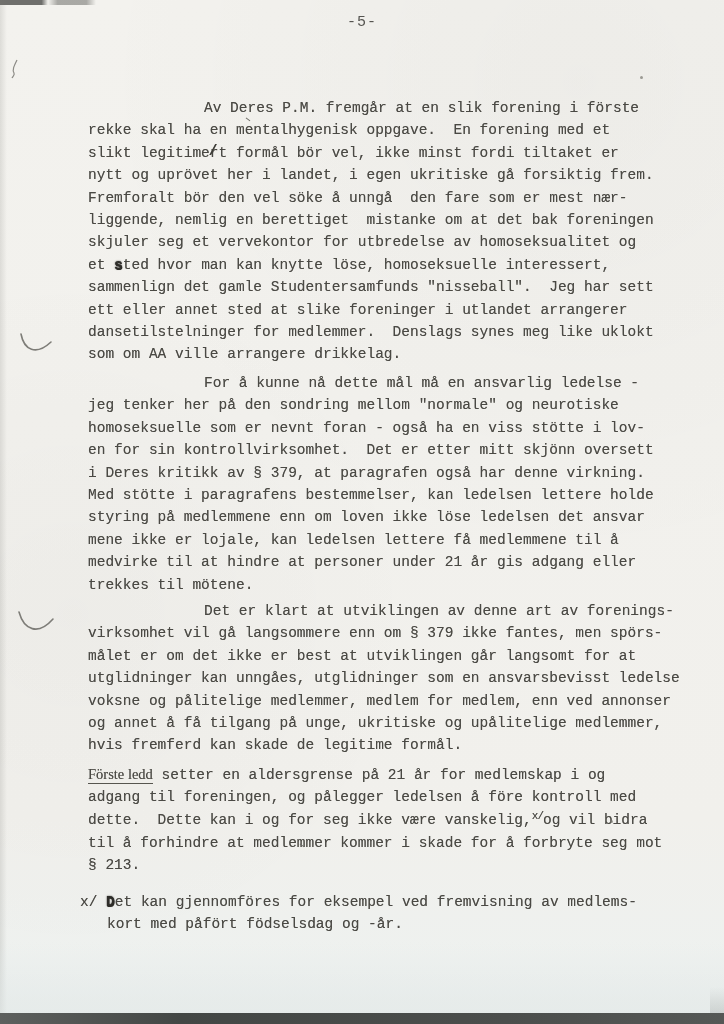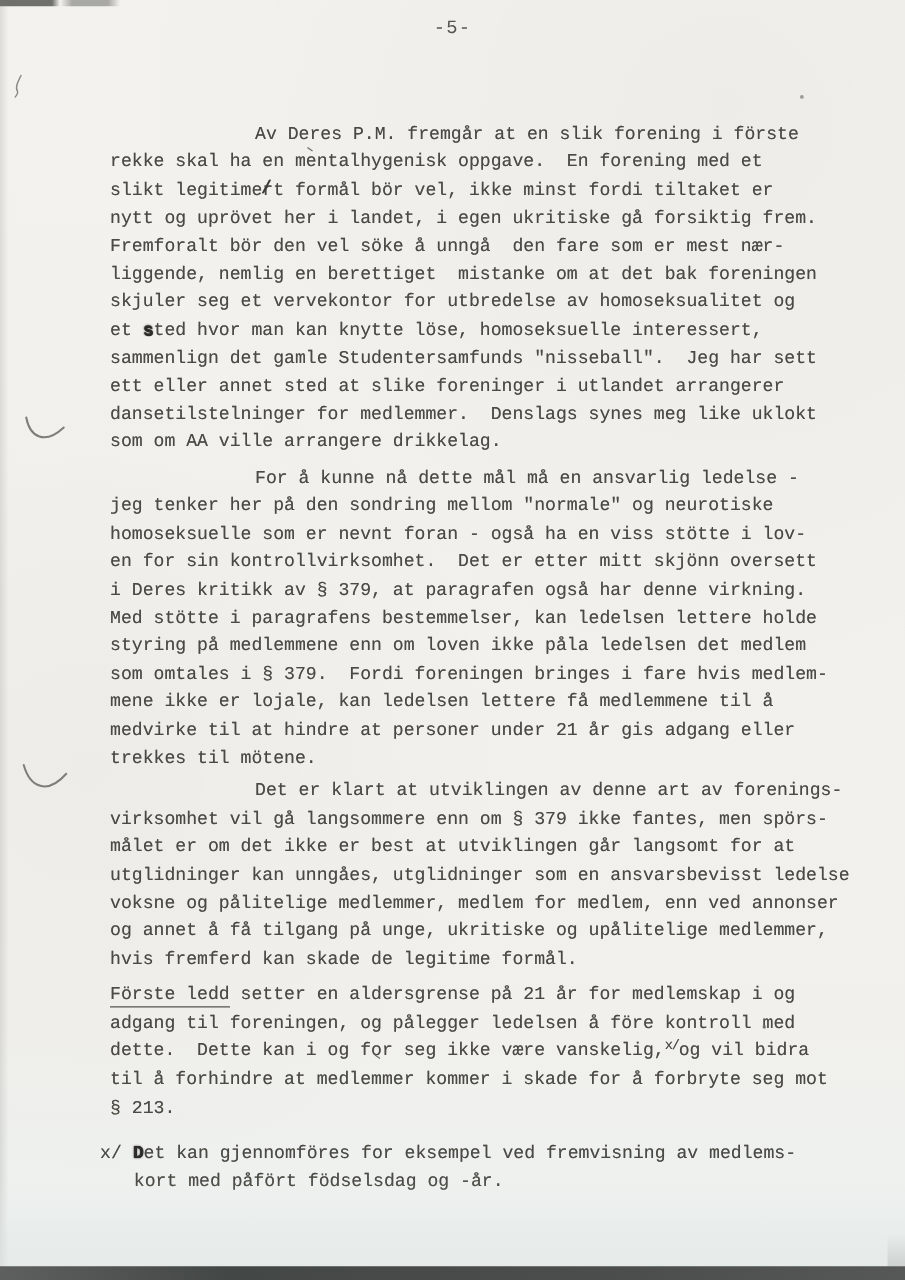--- a/index.html
+++ b/index.html
@@ -39,21 +39,21 @@
   }
   .line{white-space:pre;}
   .line.indent{padding-left:116px;}
   .block{margin:0;}
   .block-1{margin-top:6px;}
   .block-2{margin-top:4px;}
   .block-3{margin-top:6px;}
   .block-4{margin-top:14px;margin-left:-8px;}
   .block-4 .line.indent2{padding-left:27px;}
 
-  .seg-underline{border-bottom:1.4px solid #56554f;padding-bottom:1px;}
+  .seg-underline{border-bottom:1.4px solid #56554f;padding-bottom:1px;font-family:Liberation Serif, serif;}
   .seg-overslash{position:relative;display:inline-block;}
   .seg-overslash .ov{position:absolute;left:-1px;top:-2px;font-weight:bold;color:#3c3b36;}
   .seg-blot{font-weight:bold;color:#2e2d29;text-shadow:0 0 1.6px #2e2d29,0.5px 0.5px 0.5px #2e2d29;}
   .seg-sup{display:inline-block;font-size:11px;transform:translateY(-5px);letter-spacing:-1px;}
 
   .mark{position:absolute;pointer-events:none;}
   .caret{position:absolute;width:7px;height:5px;border-left:1.3px solid #6e6d68;
     transform:rotate(-55deg);pointer-events:none;}
   .dot{position:absolute;width:3px;height:3px;border-radius:50%;background:#77766f;opacity:.7;}
 </style>
@@ -82,22 +82,21 @@
         <div class="line"><span>dansetilstelninger for medlemmer.  Denslags synes meg like uklokt</span></div>
         <div class="line"><span>som om AA ville arrangere drikkelag.</span></div>
       </div>
       <div class="block block-1">
         <div class="line indent"><span>For å kunne nå dette mål må en ansvarlig ledelse -</span></div>
         <div class="line"><span>jeg tenker her på den sondring mellom "normale" og neurotiske</span></div>
         <div class="line"><span>homoseksuelle som er nevnt foran - også ha en viss stötte i lov-</span></div>
         <div class="line"><span>en for sin kontrollvirksomhet.  Det er etter mitt skjönn oversett</span></div>
         <div class="line"><span>i Deres kritikk av § 379, at paragrafen også har denne virkning.</span></div>
         <div class="line"><span>Med stötte i paragrafens bestemmelser, kan ledelsen lettere holde</span></div>
-        <div class="line"><span>styring på medlemmene enn om loven ikke påla ledelsen det medlem</span></div>
-        <div class="line"><span>som omtales i § 379.  Fordi foreningen bringes i fare hvis medlem-</span></div>
+        <div class="line"><span>styring på medlemmene enn om loven ikke löse ledelsen det ansvar</span></div>
         <div class="line"><span>mene ikke er lojale, kan ledelsen lettere få medlemmene til å</span></div>
         <div class="line"><span>medvirke til at hindre at personer under 21 år gis adgang eller</span></div>
         <div class="line"><span>trekkes til mötene.</span></div>
       </div>
       <div class="block block-2">
         <div class="line indent"><span>Det er klart at utviklingen av denne art av forenings-</span></div>
         <div class="line"><span>virksomhet vil gå langsommere enn om § 379 ikke fantes, men spörs-</span></div>
         <div class="line"><span>målet er om det ikke er best at utviklingen går langsomt for at</span></div>
         <div class="line"><span>utglidninger kan unngåes, utglidninger som en ansvarsbevisst ledelse</span></div>
         <div class="line"><span>voksne og pålitelige medlemmer, medlem for medlem, enn ved annonser</span></div>

